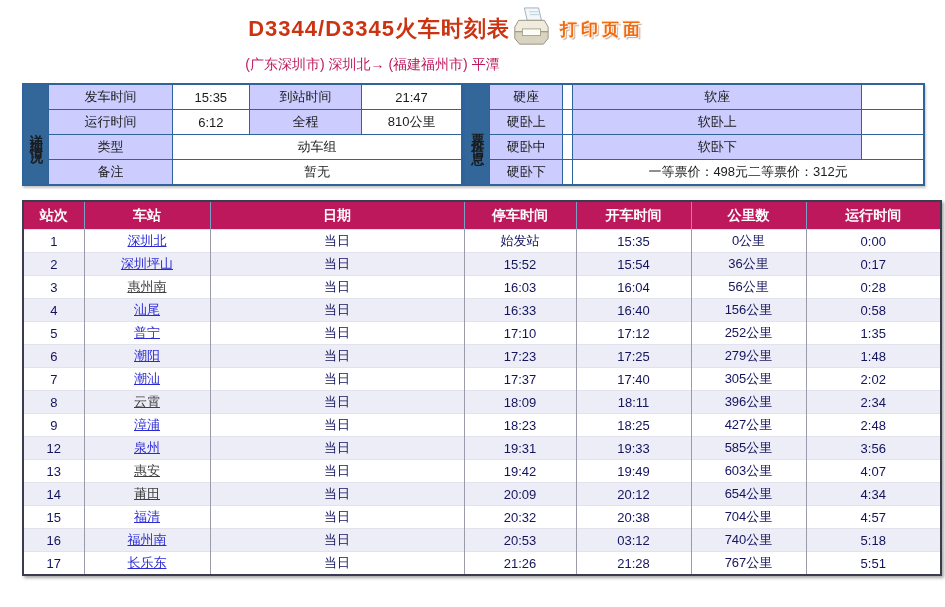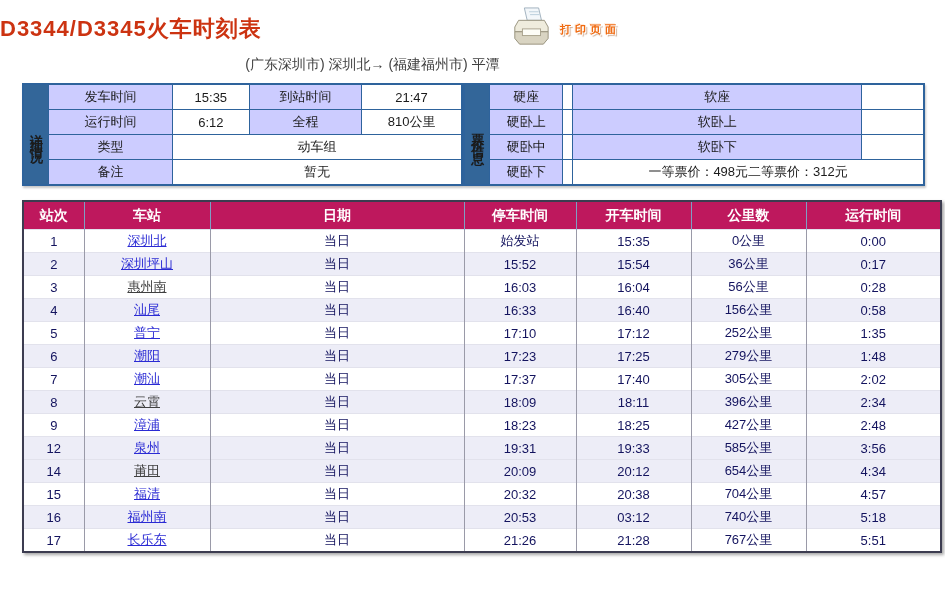--- a/index.html
+++ b/index.html
@@ -1,28 +1,28 @@
 <!DOCTYPE html>
 <html><head>
 <meta charset="utf-8">
 <style>
   html,body{margin:0;padding:0;background:#fff;}
   body{width:945px;height:607px;overflow:hidden;font-family:"Liberation Sans",sans-serif;}
 
   
   .topbar{display:flex;align-items:center;padding-top:7px;}
-  .title-area{width:510px;text-align:left;}
+  .title-area{width:510px;text-align:right;}
   .page-title{margin:0;font-size:22px;font-weight:bold;color:#cc3311;letter-spacing:1px;}
   .link-area{width:225px;display:flex;align-items:center;gap:6px;}
   .route-link{color:#d42222;font-size:13px;text-decoration:none;cursor:pointer;}
   .map-icon{display:inline-block;width:16px;height:16px;}
   .print-area{flex:1;display:flex;align-items:center;gap:8px;cursor:pointer;}
-  .print-text{color:#f06a10;font-size:11px;font-weight:bold;letter-spacing:4px;
+  .print-text{color:#f06a10;font-size:17px;font-weight:bold;letter-spacing:4px;
               text-shadow:1px 1px 0 #fff,-1px -1px 0 #ffe9d8,2px 2px 1px rgba(140,60,0,.45);}
-  .subtitle-row{width:745px;text-align:center;font-size:14px;color:#404040;margin-top:5px;}
+  .subtitle-row{width:745px;text-align:center;font-size:14px;color:#be185d;margin-top:5px;}
 
   
   .boxes{display:flex;margin:9px 20px 0 22px;}
   table.info-box{border-collapse:collapse;border:2px solid #2e639c;box-shadow:1px 2px 2px rgba(0,0,0,.22);}
   table.info-box td{border:1px solid #2e639c;font-size:13px;text-align:center;height:24px;padding:0 3px;color:#1b1b1b;}
   td.side-label{background:#336699;color:#fff;font-weight:bold;font-size:14px;width:22px;padding:2px 0;
                 writing-mode:vertical-rl;text-orientation:upright;letter-spacing:6px;}
   td.lbl{background:#ccccff;}
   td.val{background:#ffffff;}
   .price-text{font-size:13px;}
@@ -240,20 +240,29 @@
       </tr>
       <tr class="alt">
         <td>12</td>
         <td><a class="station">泉州</a></td>
         <td>当日</td>
         <td>19:31</td>
         <td>19:33</td>
         <td>585公里</td>
         <td>3:56</td>
       </tr>
+      <tr>
+        <td>13</td>
+        <td><a class="station visited">惠安</a></td>
+        <td>当日</td>
+        <td>19:42</td>
+        <td>19:49</td>
+        <td>603公里</td>
+        <td>4:07</td>
+      </tr>
       <tr class="alt">
         <td>14</td>
         <td><a class="station visited">莆田</a></td>
         <td>当日</td>
         <td>20:09</td>
         <td>20:12</td>
         <td>654公里</td>
         <td>4:34</td>
       </tr>
       <tr>

